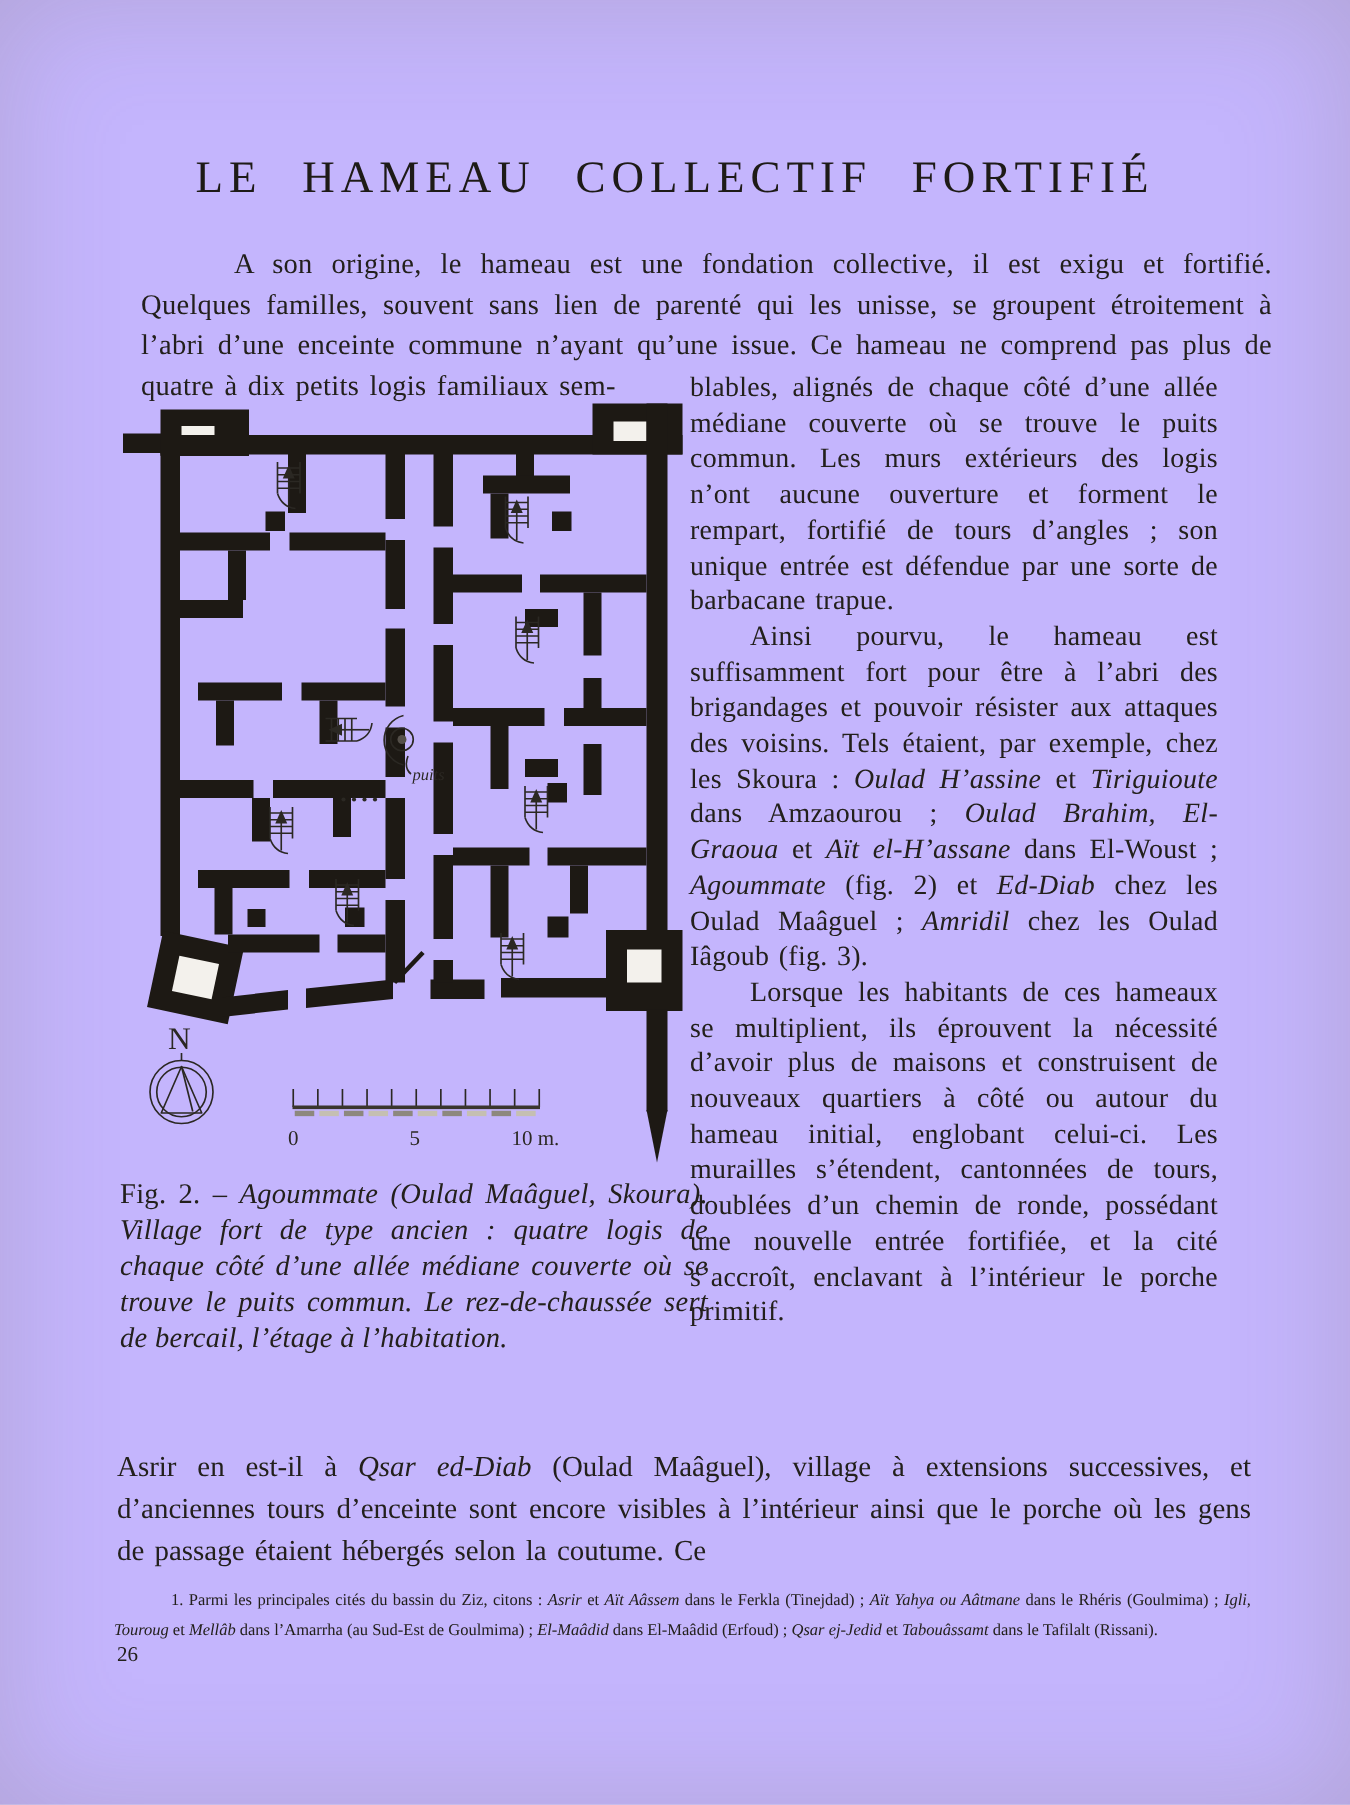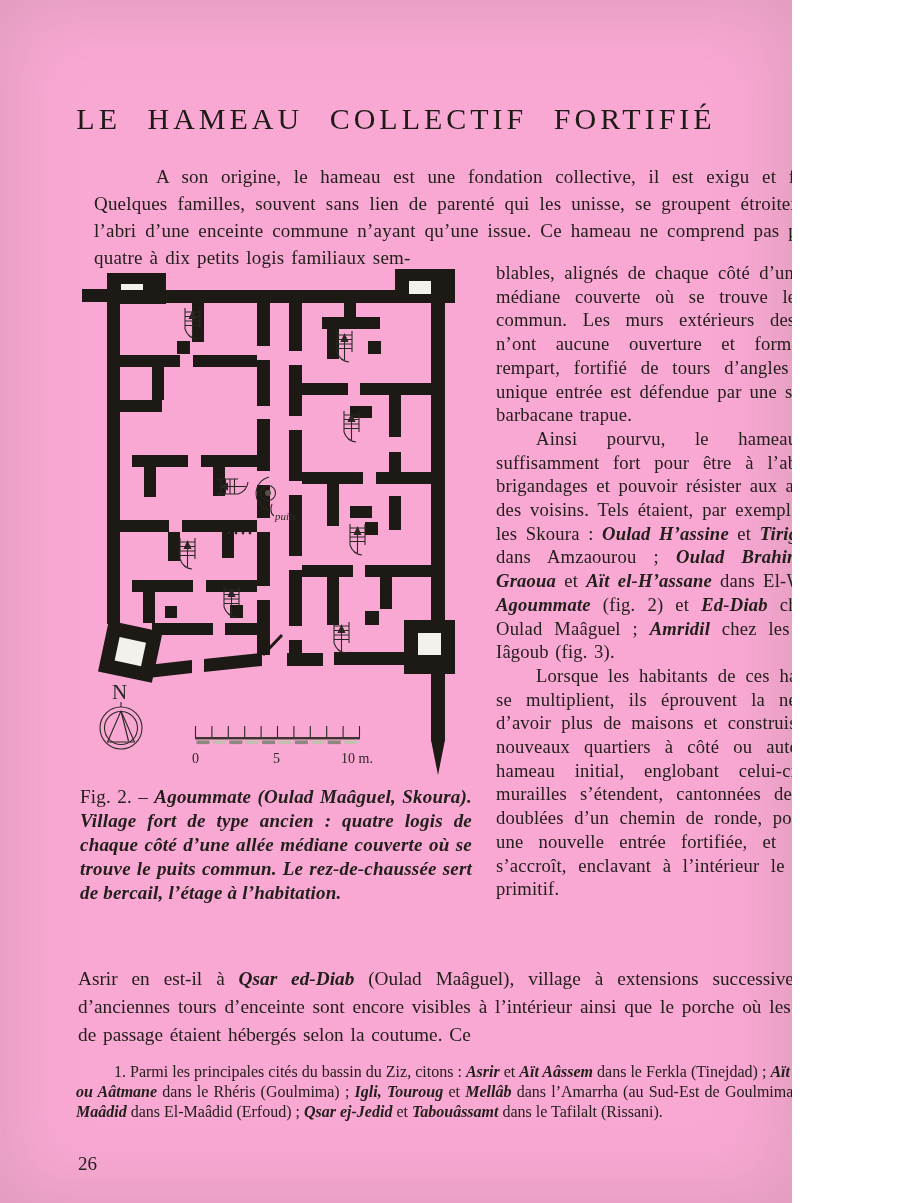--- a/index.html
+++ b/index.html
@@ -1,18 +1,18 @@
 <!DOCTYPE html>
 <html lang="fr"><head>
 <meta charset="utf-8">
 <style>
   html,body{margin:0;padding:0;}
   .page{
-    position:relative; width:792px; height:1203px;
-    background:#f9a8d4; color:#23201c; overflow:hidden;
+    position:relative; width:900px; height:1203px;
+    background:#c4b5fd; color:#23201c; overflow:hidden;
     font-family:"Liberation Serif","DejaVu Serif",serif;
     box-shadow: inset 0 0 80px rgba(115,104,82,.22);
   }
   .abs{position:absolute;}
   .title{
     left:0; right:0; top:82px; text-align:center;
     font-size:30px; letter-spacing:4px; word-spacing:15px;
     font-weight:400; color:#1e1b17;
   }
   .intro{
@@ -21,36 +21,36 @@
     text-indent:62px; letter-spacing:.2px; word-spacing:2px;
   }
   .figwrap{ left:82px; top:256px; width:396px; height:522px; }
   .figwrap svg{display:block;}
   .caption{
     left:80px; top:785px; width:392px;
     font-size:19px; line-height:24px; text-align:justify;
     letter-spacing:.2px;
   }
   .rcol{
-    left:496px; top:247px; width:352px;
+    left:460px; top:247px; width:352px;
     font-size:18.6px; line-height:23.7px; text-align:justify;
-    letter-spacing:.2px; word-spacing:1.5px;margin-top:14px;
+    letter-spacing:.2px; word-spacing:1.5px;
   }
   .rcol p{margin:0;}
   .rcol p.ind{text-indent:40px;}
   .bottom{
     left:78px; top:946px; width:756px;
     font-size:19.3px; line-height:28px; text-align:justify; word-spacing:2px;
   }
   .footnote{
     left:76px; top:1046px; width:758px;
-    font-size:16px; line-height:20px; text-align:justify; text-indent:38px;
-  }
-  .pageno{ left:78px; top:1153px; font-size:19px; }
-  em{font-style:italic;font-weight:bold;}
+    font-size:11px; line-height:20px; text-align:justify; text-indent:38px;
+  }
+  .pageno{ left:78px; top:1096px; font-size:14px; }
+  em{font-style:italic;}
   
   .wall{fill:#1d1914;}
   .paper{fill:#f3f1ec;}
   .thin{stroke:#2b2823; stroke-width:1.1; fill:none;}
   .maplabel{font-family:"Liberation Serif","DejaVu Serif",serif; fill:#2b2823;}
 </style>
 </head>
 <body>
 
 <div class="page">

